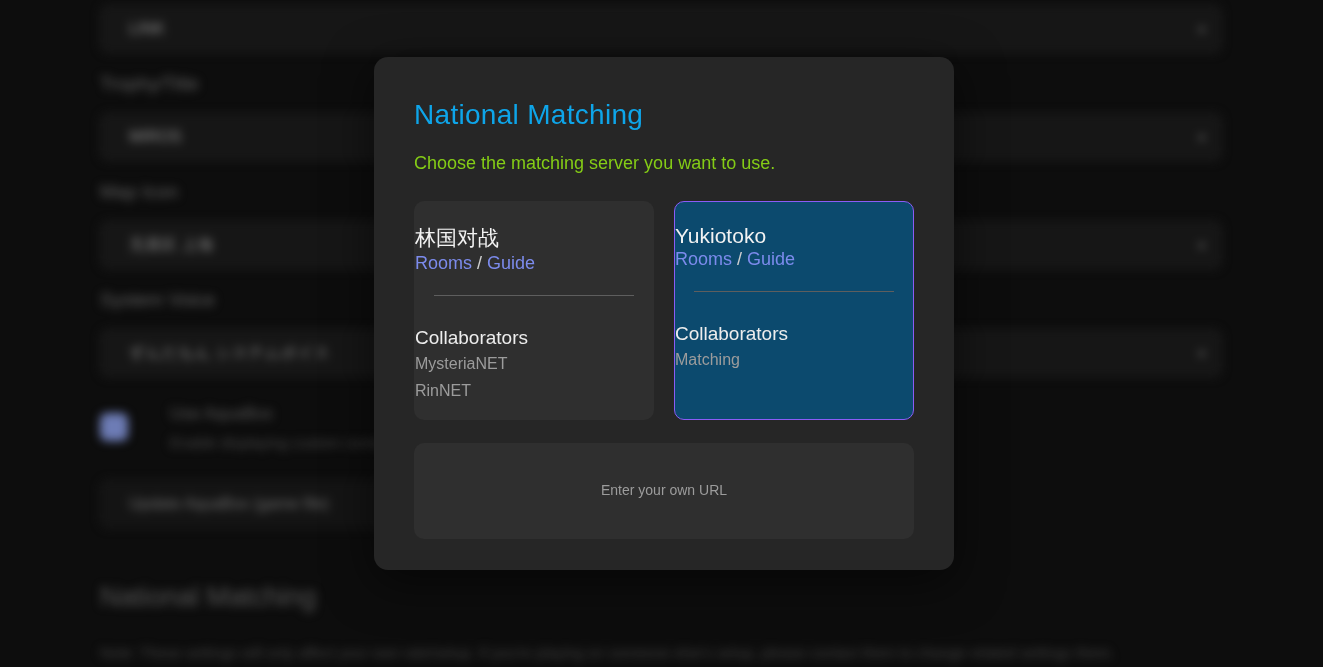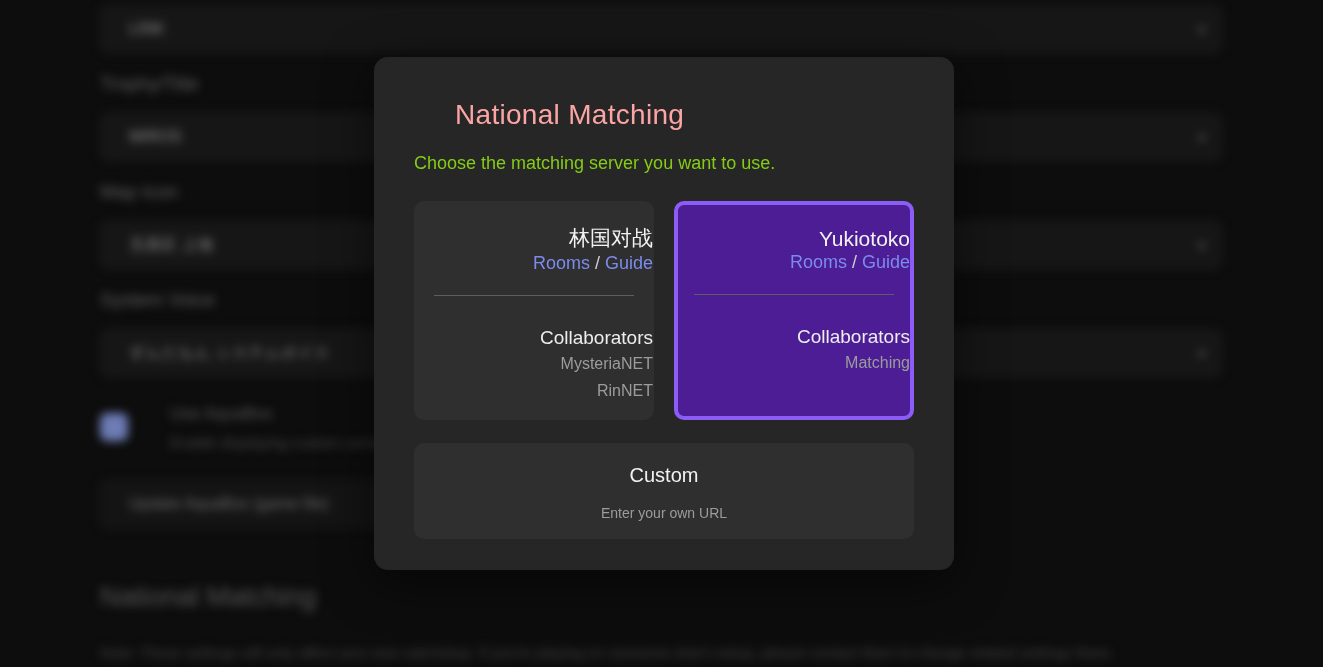--- a/index.html
+++ b/index.html
@@ -42,30 +42,30 @@
   .bg-note    { position: absolute; left: 100px; top: 644px; width: 1122px; color: #424242; font-size: 15px; white-space: nowrap; overflow: hidden; }
 
   
   .modal {
     position: absolute; left: 374px; top: 57px; width: 580px; height: 513px;
     background: #262626; border-radius: 14px; z-index: 3;
     box-shadow: 0 12px 48px rgba(0,0,0,0.55);
     padding: 42px 40px 40px 40px;
     color: #f0f0f0;
   }
-  .modal-title { font-size: 28px; font-weight: 500; color: #fca5a5; letter-spacing: 0.3px; margin-left: 41px; }
+  .modal-title { font-size: 28px; font-weight: 500; color: #0ea5e9; letter-spacing: 0.3px; }
   .modal-subtitle { margin-top: 22px; font-size: 18px; color: #84cc16; font-weight: 400; }
 
   .server-row { margin-top: 27px; display: flex; gap: 20px; }
   .server-card {
     width: 240px; height: 219px; border-radius: 10px; background: #2f2f2f;
     border: 1px solid transparent;
-    text-align: right; padding-top: 22px; cursor: pointer;
+    text-align: left; padding-top: 22px; cursor: pointer;
   }
-  .server-card.selected { background: #4c1d95; border: 4px solid #8b5cf6; }
+  .server-card.selected { background: #0c4a6e; border: 1px solid #8b5cf6; }
   .server-name { font-size: 21px; color: #f2f2f2; }
   .server-links { margin-top: 1px; font-size: 18px; color: #cfcfcf; }
   .server-links a { color: #7c8bec; text-decoration: none; cursor: pointer; }
   .card-divider { width: 200px; margin: 21px auto 0 auto; border: none; border-top: 1px solid #5e5e5e; }
   .collab-label { margin-top: 31px; font-size: 19px; color: #ededed; }
   .collab-name { margin-top: 3px; font-size: 16px; color: #9c9c9c; line-height: 24px; }
 
   .custom-card {
     margin-top: 23px; width: 500px; height: 96px; border-radius: 10px;
     background: #2f2f2f; text-align: center; padding-top: 21px; cursor: pointer;
@@ -134,16 +134,15 @@
     <div class="server-card selected">
       <div class="server-name">Yukiotoko</div>
       <div class="server-links"><a>Rooms</a><span> / </span><a>Guide</a></div>
       <hr class="card-divider">
       <div class="collab-label">Collaborators</div>
       <div class="collab-name">Matching</div>
     </div>
   </div>
 
   <div class="custom-card">
-    <div class="custom-title">Custom</div>
     <div class="custom-subtitle">Enter your own URL</div>
   </div>
 </div>
 
 </body></html>

